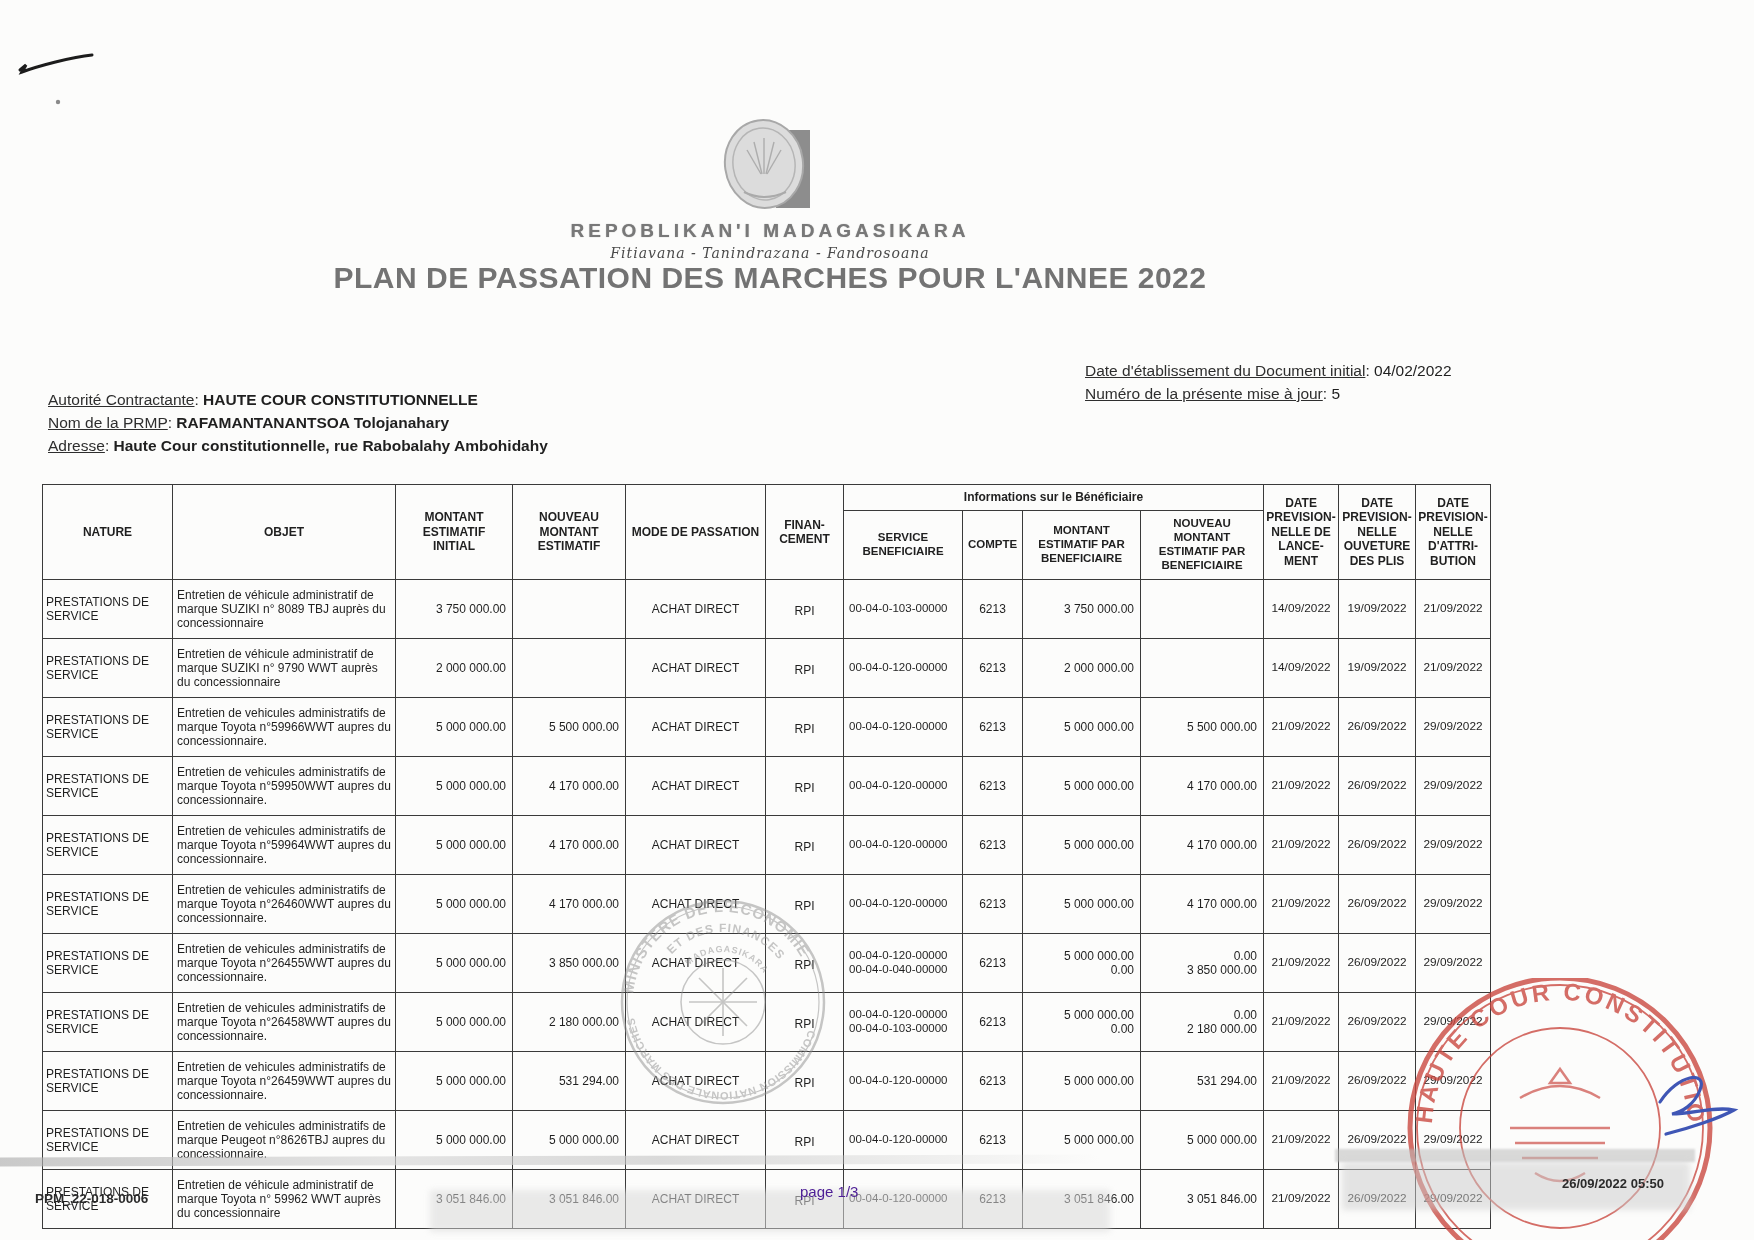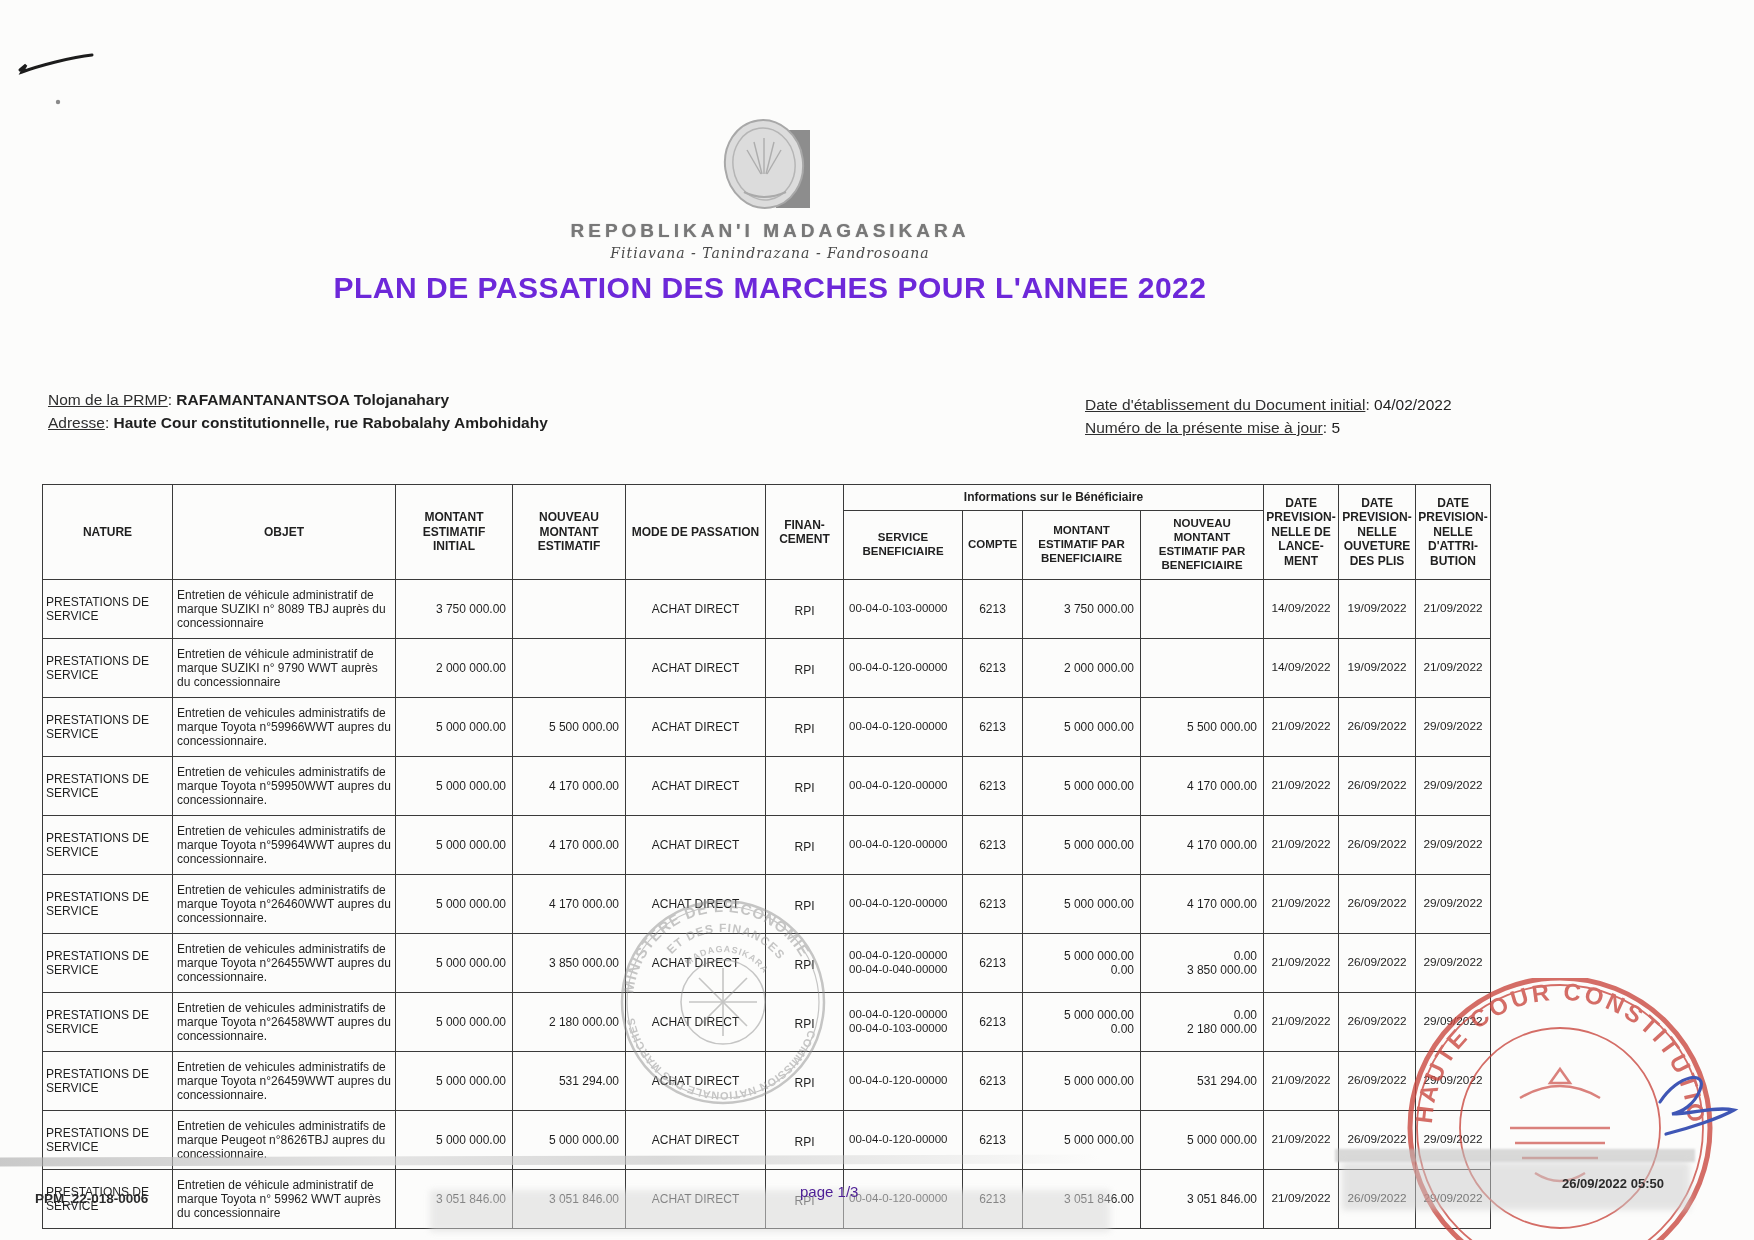--- a/index.html
+++ b/index.html
@@ -15,26 +15,26 @@
   .seal-wrap{display:inline-block;height:100px;}
   .country-name{
     font-size:19px;font-weight:bold;letter-spacing:4px;
     color:#787878;text-shadow:0 0 1px #9a9a9a;
   }
   .motto{
     margin-top:3px;font-family:"DejaVu Serif",serif;font-style:italic;
     font-size:14px;color:#4a4a4a;letter-spacing:1px;
   }
   .doc-title{
-    margin-top:10px;font-size:30px;font-weight:bold;color:#6d28d9;letter-spacing:0.5px;
+    font-size:30px;font-weight:bold;color:#737373;letter-spacing:0.5px;
   }
   
   .info-block{position:absolute;font-size:15.5px;line-height:23px;}
   .info-left{left:48px;top:388px;width:640px;}
-  .info-right{left:1085px;top:393px;width:640px;}
+  .info-right{left:1085px;top:359px;width:640px;}
   .info-line .lbl{text-decoration:underline;color:#2e2e2e;}
   .info-left .val{font-weight:bold;color:#1f1f1f;}
   .info-right .val{color:#1f1f1f;}
   
   table.ppm{
     position:absolute;left:42px;top:484px;width:1448px;
     border-collapse:collapse;table-layout:fixed;
     font-size:12px;color:#1f1f1f;background:transparent;
   }
   table.ppm th,table.ppm td{
@@ -91,20 +91,21 @@
       </g>
       <path d="M30,76 q20,10 42,0" stroke="#aaaaaa" stroke-width="2" fill="none"></path>
     </svg>
   </div>
   <div class="country-name">REPOBLIKAN'I MADAGASIKARA</div>
   <div class="motto">Fitiavana - Tanindrazana - Fandrosoana</div>
   <div class="doc-title">PLAN DE PASSATION DES MARCHES POUR L'ANNEE 2022</div>
 </div>
 
 <div class="info-block info-left">
+  <div class="info-line"><span class="lbl">Autorité Contractante</span>: <span class="val">HAUTE COUR CONSTITUTIONNELLE</span></div>
   <div class="info-line"><span class="lbl">Nom de la PRMP</span>: <span class="val">RAFAMANTANANTSOA Tolojanahary</span></div>
   <div class="info-line"><span class="lbl">Adresse</span>: <span class="val">Haute Cour constitutionnelle, rue Rabobalahy Ambohidahy</span></div>
 </div>
 
 <div class="info-block info-right">
   <div class="info-line"><span class="lbl">Date d'établissement du Document initial</span>: <span class="val">04/02/2022</span></div>
   <div class="info-line"><span class="lbl">Numéro de la présente mise à jour</span>: <span class="val">5</span></div>
 </div>
 
 <table class="ppm">

